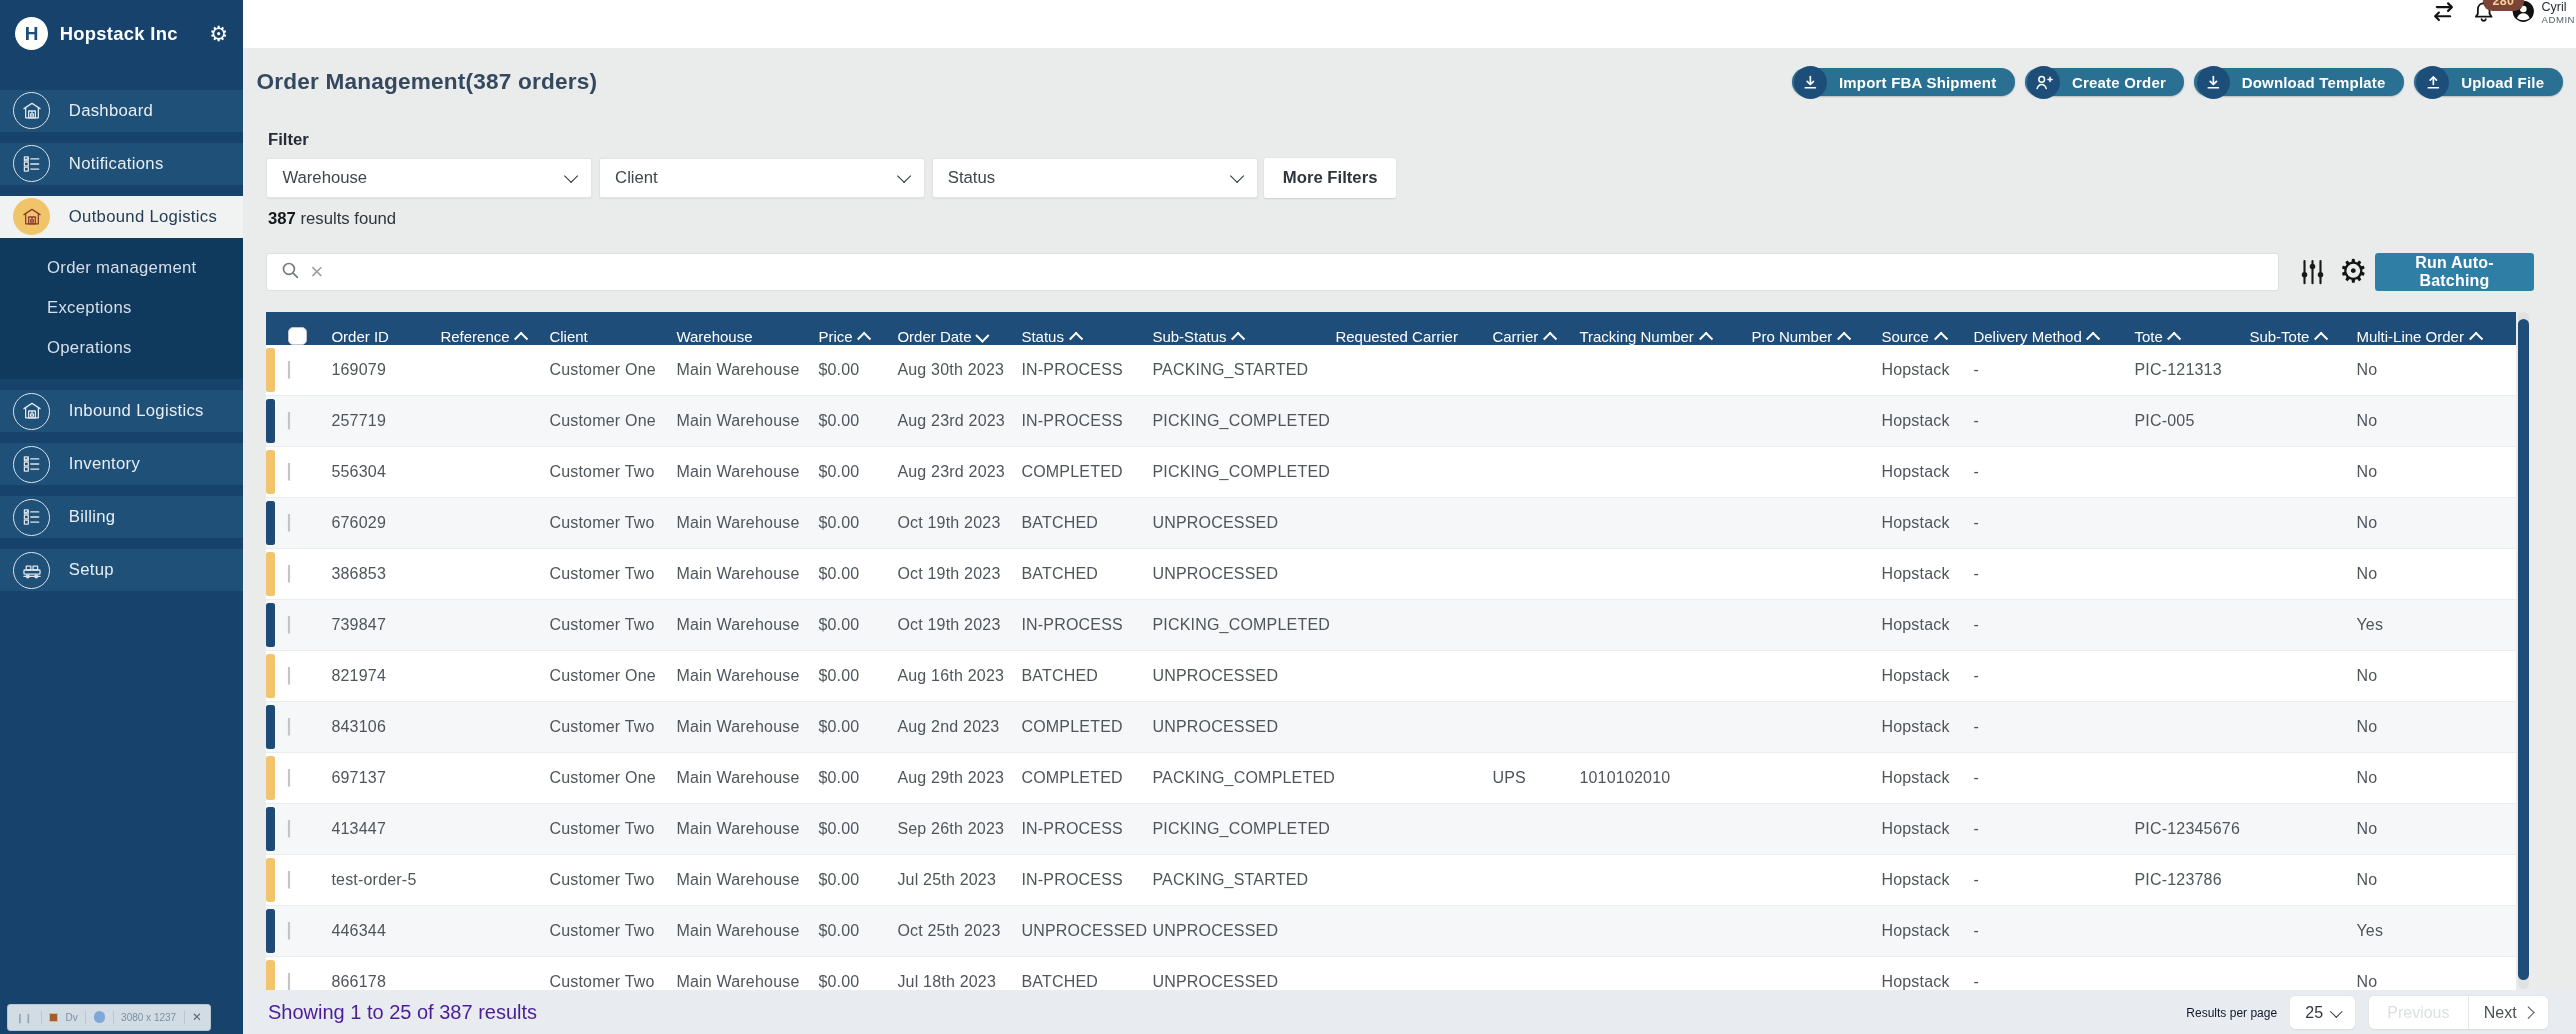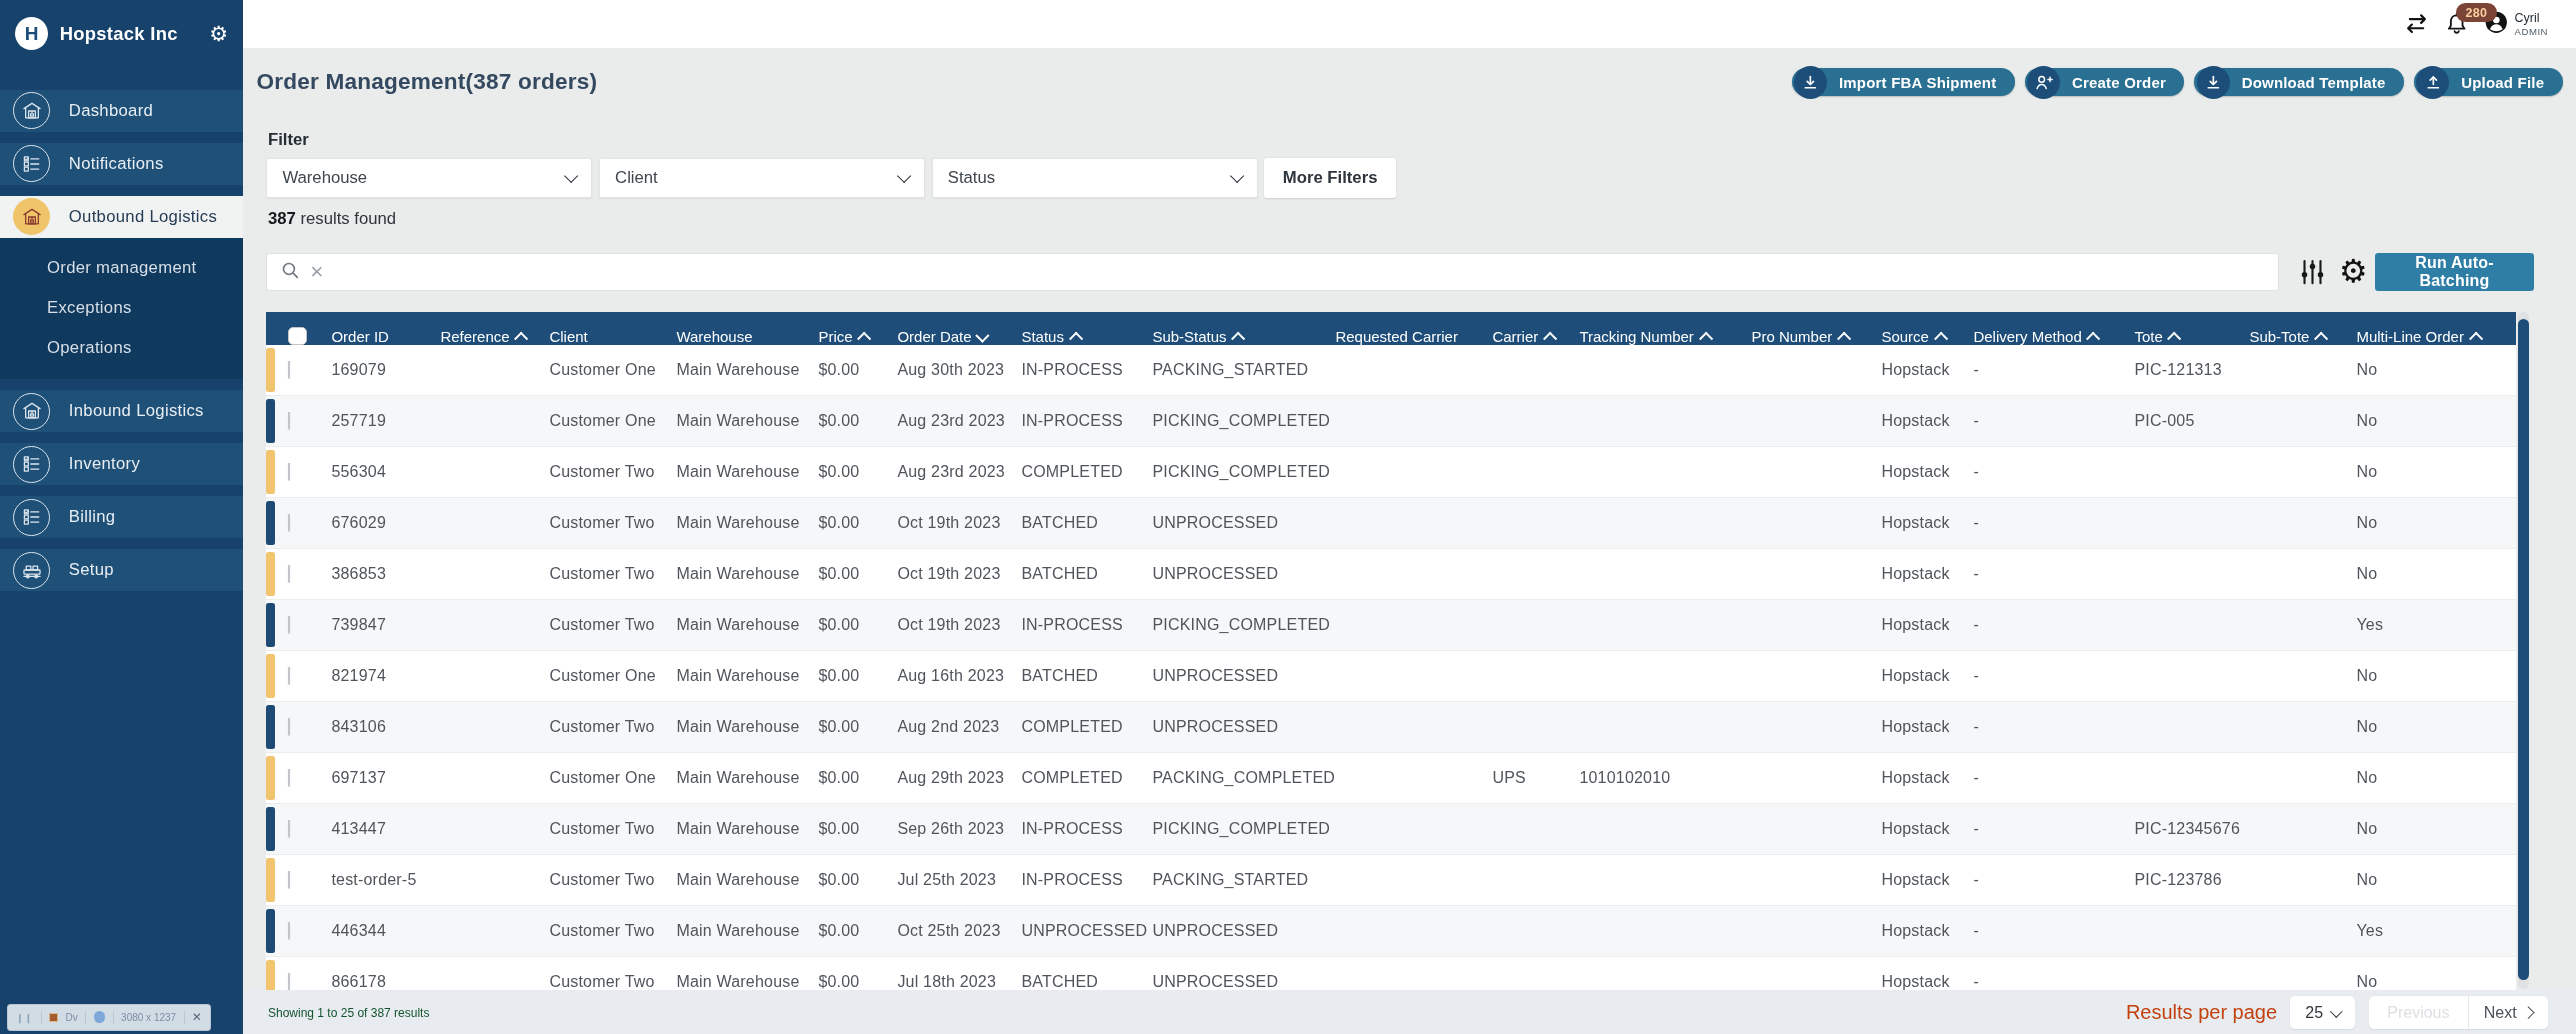--- a/index.html
+++ b/index.html
@@ -18,21 +18,21 @@
   .side-item .ic{width:37px;height:37px;border-radius:50%;border:1.3px solid #d9e3ec;display:flex;align-items:center;justify-content:center;flex:0 0 37px;box-sizing:border-box;}
   .side-item .lbl{margin-left:18.4px;font-size:16.7px;color:#e9eef3;letter-spacing:0.3px;white-space:nowrap;}
   .side-item.active{background:#f1f2f2;}
   .side-item.active .ic{border:none;background:#f0c469;}
   .side-item.active .lbl{color:#263c55;}
   .sub-panel{background:#10395e;margin:-11px 0 11px 0;padding:10px 0 11.7px 0;}
   .sub-item{height:40px;display:flex;align-items:center;padding-left:47px;font-size:16.7px;color:#d7dfe8;letter-spacing:0.3px;cursor:pointer;}
 
   
   .main{flex:1;position:relative;background:#eaebeb;}
-  .topbar{position:absolute;top:0;left:0;right:0;height:48px;background:#fff;display:flex;align-items:center;justify-content:flex-end;gap:16.7px;padding-right:28px;box-sizing:border-box;}
+  .topbar{position:absolute;top:0;left:0;right:0;height:48px;background:#fff;display:flex;align-items:flex-start;justify-content:flex-end;gap:16.7px;padding-right:1px;box-sizing:border-box;}
   .bell-wrap{position:relative;}
   .badge{position:absolute;left:11px;top:-8.4px;background:#7c4337;color:#f7cf9d;font-size:12.5px;font-weight:bold;padding:2.5px 9.2px;border-radius:11.7px;letter-spacing:0.4px;}
   .user-block{display:flex;align-items:center;gap:6.7px;}
   .user-meta{display:flex;flex-direction:column;line-height:1.15;}
   .user-name{font-size:12.5px;color:#1f2a33;}
   .user-role{font-size:9.6px;color:#55606a;letter-spacing:0.5px;}
   .tool{cursor:pointer;display:flex;align-items:center;}
 
   .page-title{position:absolute;left:13.4px;top:69px;font-size:22.6px;font-weight:bold;color:#34495f;letter-spacing:0.2px;}
   .actions{position:absolute;top:68px;right:13.4px;display:flex;gap:10px;}
@@ -68,23 +68,23 @@
   .accent{position:absolute;left:0;top:3.3px;bottom:3.3px;width:8.4px;border-radius:2.5px;}
   .accent.y{background:#f1c46d;}
   .accent.b{background:#1e4b75;}
   .td{box-sizing:border-box;padding-right:6.7px;font-size:16px;color:#4f555b;letter-spacing:0.2px;white-space:nowrap;overflow:hidden;}
   .cb{width:18.4px;height:18.4px;border:1.3px solid #c2c6ca;border-radius:5px;background:#fff;margin-left:22px;box-shadow:0 0.8px 1.7px rgba(0,0,0,.10);cursor:pointer;flex:0 0 auto;box-sizing:border-box;}
   .vscroll{position:absolute;left:2275px;top:312px;width:11px;height:677px;background:#dfe1e3;border-radius:5.9px;z-index:2;}
   .vthumb{position:absolute;left:0;top:6.7px;width:11px;height:661px;background:#1d4d78;border-radius:5.9px;}
 
   
   .footer{position:absolute;left:0;right:0;bottom:0;height:45px;background:#e8ecf1;display:flex;align-items:center;justify-content:space-between;padding:0 28.4px 0 25px;box-sizing:border-box;z-index:10;}
-  .showing{font-size:12px;color:#14532d;}
+  .showing{font-size:20px;color:#4c1d95;}
   .fright{display:flex;align-items:center;gap:13.4px;}
-  .rpp{font-size:20px;color:#c2410c;}
+  .rpp{font-size:12px;color:#0f172a;}
   .psize{width:65px;height:33px;background:#fff;border-radius:5px;display:flex;align-items:center;justify-content:center;gap:9.2px;font-size:16px;color:#2f363c;box-shadow:0 0.8px 1.7px rgba(0,0,0,.08);cursor:pointer;}
   .psize .chv{width:7.5px;height:7.5px;margin-top:-2.5px;}
   .pager{height:33px;background:#fff;border-radius:5px;display:flex;align-items:center;box-shadow:0 0.8px 1.7px rgba(0,0,0,.08);overflow:hidden;}
   .prev{padding:0 18.4px;font-size:16px;color:#dcdfe2;cursor:default;}
   .pdiv{width:0.8px;height:33px;background:#e4e7ea;}
   .next{padding:0 15px;font-size:16px;color:#4b5157;display:flex;align-items:center;gap:7.5px;cursor:pointer;}
   .next .nchv{width:7.5px;height:7.5px;border-top:1.7px solid #4b5157;border-right:1.7px solid #4b5157;transform:rotate(45deg);}
 
   
   .rec{position:absolute;left:6.7px;bottom:4.2px;height:25px;background:rgba(226,233,240,.92);border:0.8px solid #b9c6d4;border-radius:3.3px;display:flex;align-items:center;gap:7.5px;padding:0 8.4px;z-index:50;font-size:10px;color:#7d8fa3;}

